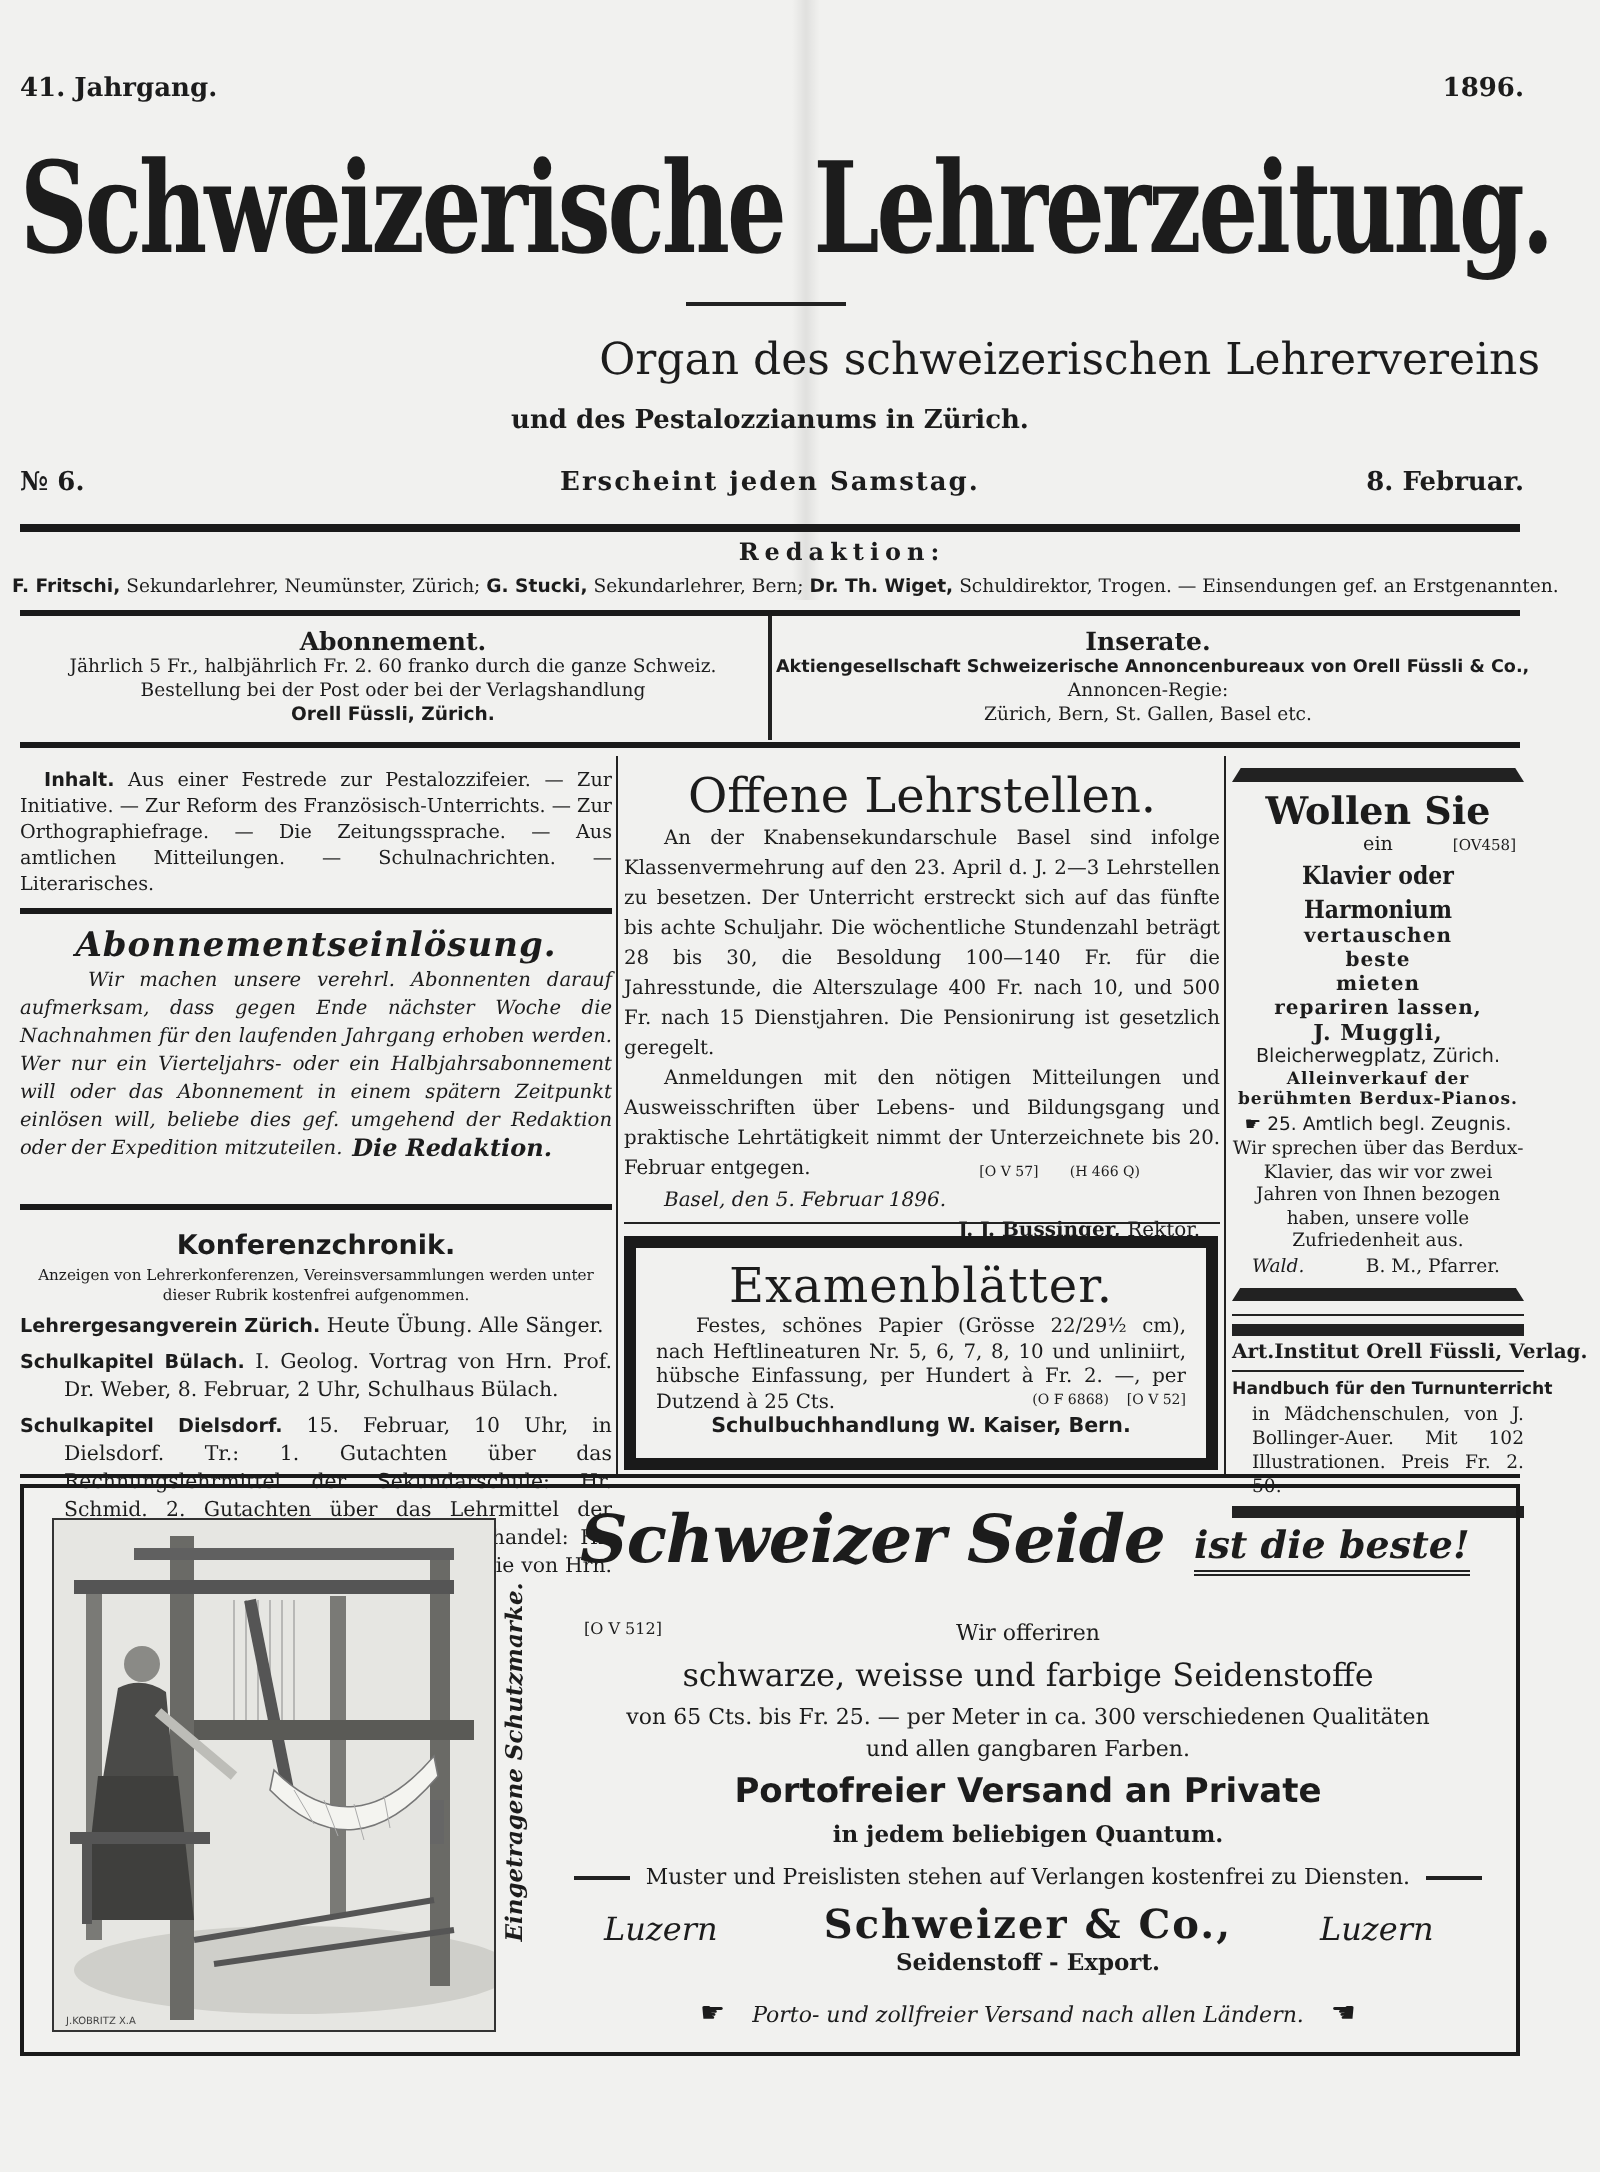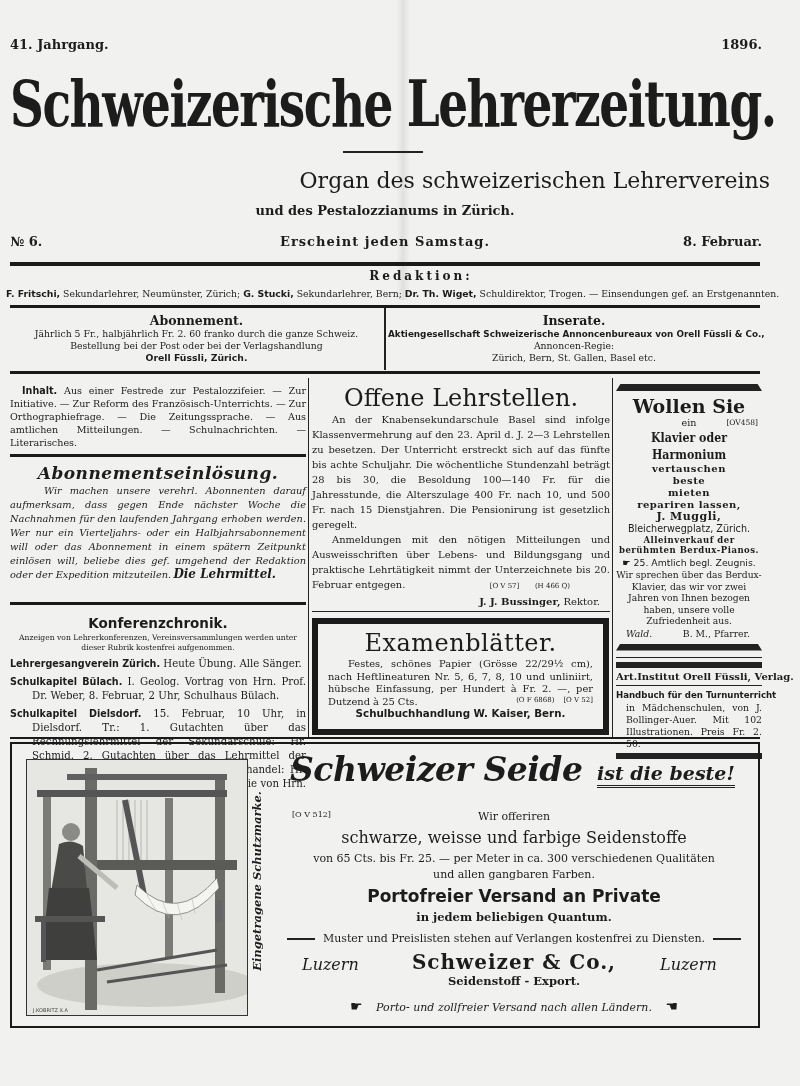--- a/index.html
+++ b/index.html
@@ -155,21 +155,21 @@
 
 <div id="col1" class="col">
   <p class="just indent">
     <b class="sans">Inhalt.</b>
     <span>Aus einer Festrede zur Pestalozzifeier. — Zur Initiative. — Zur Reform des Französisch-Unterrichts. — Zur Orthographiefrage. — Die Zeitungssprache. — Aus amtlichen Mitteilungen. — Schulnachrichten. — Literarisches.</span>
   </p>
   <div style="height:3px; background:#1a1a1a; margin-top:5px;"></div>
   <div id="abo-einl-title">Abonnementseinlösung.</div>
   <p id="abo-einl-body">Wir machen unsere verehrl. Abonnenten darauf aufmerksam, dass gegen Ende nächster Woche die Nachnahmen für den laufenden Jahrgang erhoben werden. Wer nur ein Vierteljahrs- oder ein Halbjahrsabonnement will oder das Abonnement in einem spätern Zeitpunkt einlösen will, beliebe dies gef. umgehend der Redaktion oder der Expedition mitzuteilen.</p>
   <div style="position:relative; height:14px;">
-    <span id="abo-einl-sign" style="top:-14px;">Die Lehrmittel.</span>
+    <span id="abo-einl-sign" style="top:-14px;">Die Redaktion.</span>
   </div>
   <div style="height:3px; background:#1a1a1a; margin-top:6px;"></div>
   <div id="konf-title" class="sans">Konferenzchronik.</div>
   <div id="konf-note">Anzeigen von Lehrerkonferenzen, Vereinsversammlungen werden unter dieser Rubrik kostenfrei aufgenommen.</div>
   <p class="konf-item">
     <b>Lehrergesangverein Zürich.</b>
     <span>Heute Übung. Alle Sänger.</span>
   </p>
   <p class="konf-item hang">
     <b>Schulkapitel Bülach.</b>
@@ -185,20 +185,21 @@
   <div id="offene-title">Offene Lehrstellen.</div>
   <div id="offene-body">
     <p>An der Knabensekundarschule Basel sind infolge Klassenvermehrung auf den 23. April d. J. 2—3 Lehrstellen zu besetzen. Der Unterricht erstreckt sich auf das fünfte bis achte Schuljahr. Die wöchentliche Stundenzahl beträgt 28 bis 30, die Besoldung 100—140 Fr. für die Jahresstunde, die Alterszulage 400 Fr. nach 10, und 500 Fr. nach 15 Dienstjahren. Die Pensionirung ist gesetzlich geregelt.</p>
     <p>Anmeldungen mit den nötigen Mitteilungen und Ausweisschriften über Lebens- und Bildungsgang und praktische Lehrtätigkeit nimmt der Unterzeichnete bis 20. Februar entgegen.</p>
   </div>
   <div class="ref-row" style="text-align:right; margin-top:-12px; margin-right:40px;">
     <span>[O V 57]</span>
     &nbsp;&nbsp;&nbsp;&nbsp;&nbsp;
     <span>(H 466 Q)</span>
   </div>
+  <div id="signed-place">Basel, den 5. Februar 1896.</div>
   <div id="signed-name">
     <b>J. J. Bussinger,</b>
     <span>Rektor.</span>
   </div>
 </div>
 <div class="rule-thin" style="left:312px; top:611px; width:298px;"></div>
 
 <div id="exam-box">
   <div id="exam-title">Examenblätter.</div>
   <p id="exam-body">Festes, schönes Papier (Grösse 22/29½ cm), nach Heftlineaturen Nr. 5, 6, 7, 8, 10 und unliniirt, hübsche Einfassung, per Hundert à Fr. 2. —, per Dutzend à 25 Cts.</p>

